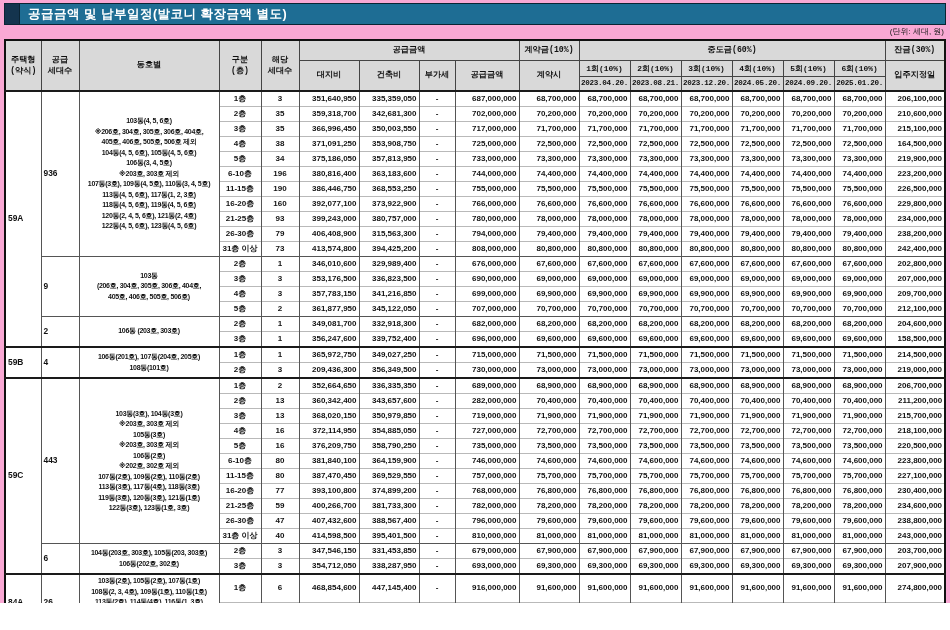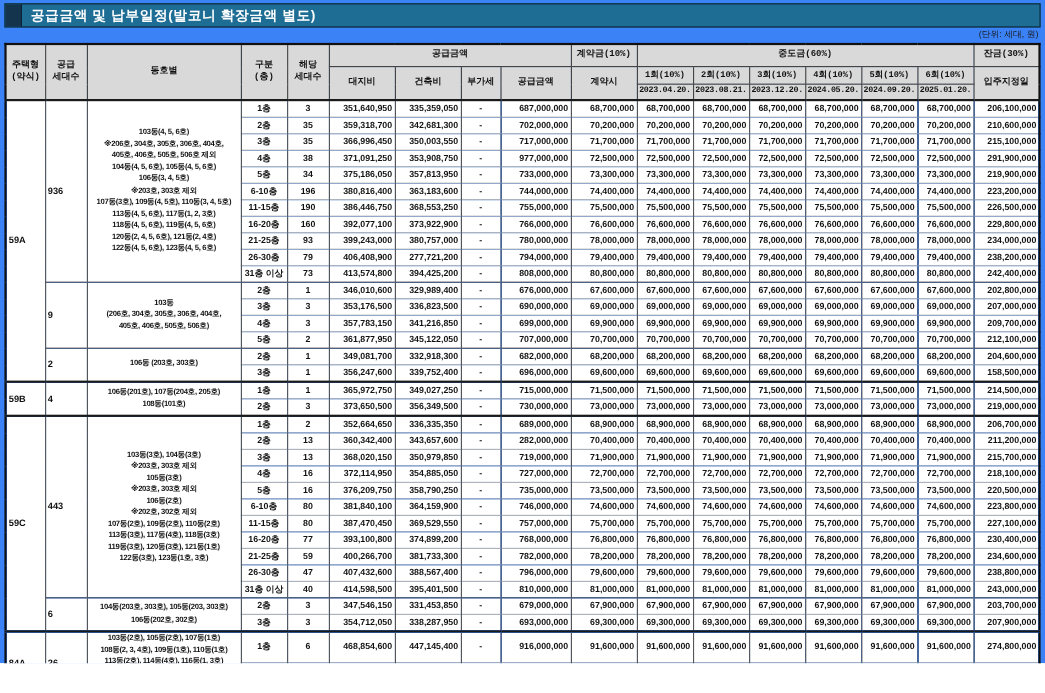--- a/index.html
+++ b/index.html
@@ -1,17 +1,17 @@
 <!DOCTYPE html>
 <html style="--title-bar: #1e6d94; --title-square: #14344e; --header-bg: #d9d9d9;"><head>
 <meta charset="utf-8">
 <style>
   html,body { margin:0; padding:0; background:#ffffff; }
   body { font-family:"Liberation Sans","DejaVu Sans",sans-serif; }
-  .page { width:950px; height:603px; box-sizing:border-box; padding:3px 4px 0 4px; background:#3b82f6; }
+  .page { width:950px; height:603px; box-sizing:border-box; padding:3px 4px 0 4px; background:#f9a8d4; }
 
   .title-bar { display:flex; align-items:stretch; height:22px; background:var(--title-bar,#1e6d94);
                border:1px solid #0a2434; box-sizing:border-box; }
   .title-square { width:14px; background:var(--title-square,#14344e); border-right:1px solid #0a2434; }
   .title-text { color:#ffffff; font-weight:bold; font-size:12.5px; line-height:20px; padding-left:8px; letter-spacing:0.5px; }
 
   .unit-note { text-align:right; font-size:8px; color:#1a1a1a; padding:1px 2px 2px 0; font-weight:normal; }
 
   table { width:942px; border-collapse:collapse; table-layout:fixed; border:2px solid #111; }
   th { background:var(--header-bg,#d9d9d9); font-size:8.2px; font-weight:bold; color:#111;
@@ -164,29 +164,29 @@
           <td class="c-num">71,700,000</td>
           <td class="c-num">71,700,000</td>
           <td class="c-num">215,100,000</td>
         </tr>
         <tr>
           <td class="c-center">4층</td>
           <td class="c-center">38</td>
           <td class="c-num">371,091,250</td>
           <td class="c-num">353,908,750</td>
           <td class="c-center">-</td>
-          <td class="c-num">977,000,000</td>
+          <td class="c-num">725,000,000</td>
           <td class="c-num">72,500,000</td>
           <td class="c-num">72,500,000</td>
           <td class="c-num">72,500,000</td>
           <td class="c-num">72,500,000</td>
           <td class="c-num">72,500,000</td>
           <td class="c-num">72,500,000</td>
           <td class="c-num">72,500,000</td>
-          <td class="c-num">291,900,000</td>
+          <td class="c-num">164,500,000</td>
         </tr>
         <tr>
           <td class="c-center">5층</td>
           <td class="c-center">34</td>
           <td class="c-num">375,186,050</td>
           <td class="c-num">357,813,950</td>
           <td class="c-center">-</td>
           <td class="c-num">733,000,000</td>
           <td class="c-num">73,300,000</td>
           <td class="c-num">73,300,000</td>
@@ -258,21 +258,21 @@
           <td class="c-num">78,000,000</td>
           <td class="c-num">78,000,000</td>
           <td class="c-num">78,000,000</td>
           <td class="c-num">78,000,000</td>
           <td class="c-num">234,000,000</td>
         </tr>
         <tr>
           <td class="c-center">26-30층</td>
           <td class="c-center">79</td>
           <td class="c-num">406,408,900</td>
-          <td class="c-num">277,721,200</td>
+          <td class="c-num">315,563,300</td>
           <td class="c-center">-</td>
           <td class="c-num">794,000,000</td>
           <td class="c-num">79,400,000</td>
           <td class="c-num">79,400,000</td>
           <td class="c-num">79,400,000</td>
           <td class="c-num">79,400,000</td>
           <td class="c-num">79,400,000</td>
           <td class="c-num">79,400,000</td>
           <td class="c-num">79,400,000</td>
           <td class="c-num">238,200,000</td>
@@ -417,21 +417,21 @@
           <td class="c-num">71,500,000</td>
           <td class="c-num">71,500,000</td>
           <td class="c-num">71,500,000</td>
           <td class="c-num">71,500,000</td>
           <td class="c-num">71,500,000</td>
           <td class="c-num">214,500,000</td>
         </tr>
         <tr>
           <td class="c-center">2층</td>
           <td class="c-center">3</td>
-          <td class="c-num">373,650,500</td>
+          <td class="c-num">209,436,300</td>
           <td class="c-num">356,349,500</td>
           <td class="c-center">-</td>
           <td class="c-num">730,000,000</td>
           <td class="c-num">73,000,000</td>
           <td class="c-num">73,000,000</td>
           <td class="c-num">73,000,000</td>
           <td class="c-num">73,000,000</td>
           <td class="c-num">73,000,000</td>
           <td class="c-num">73,000,000</td>
           <td class="c-num">73,000,000</td>

